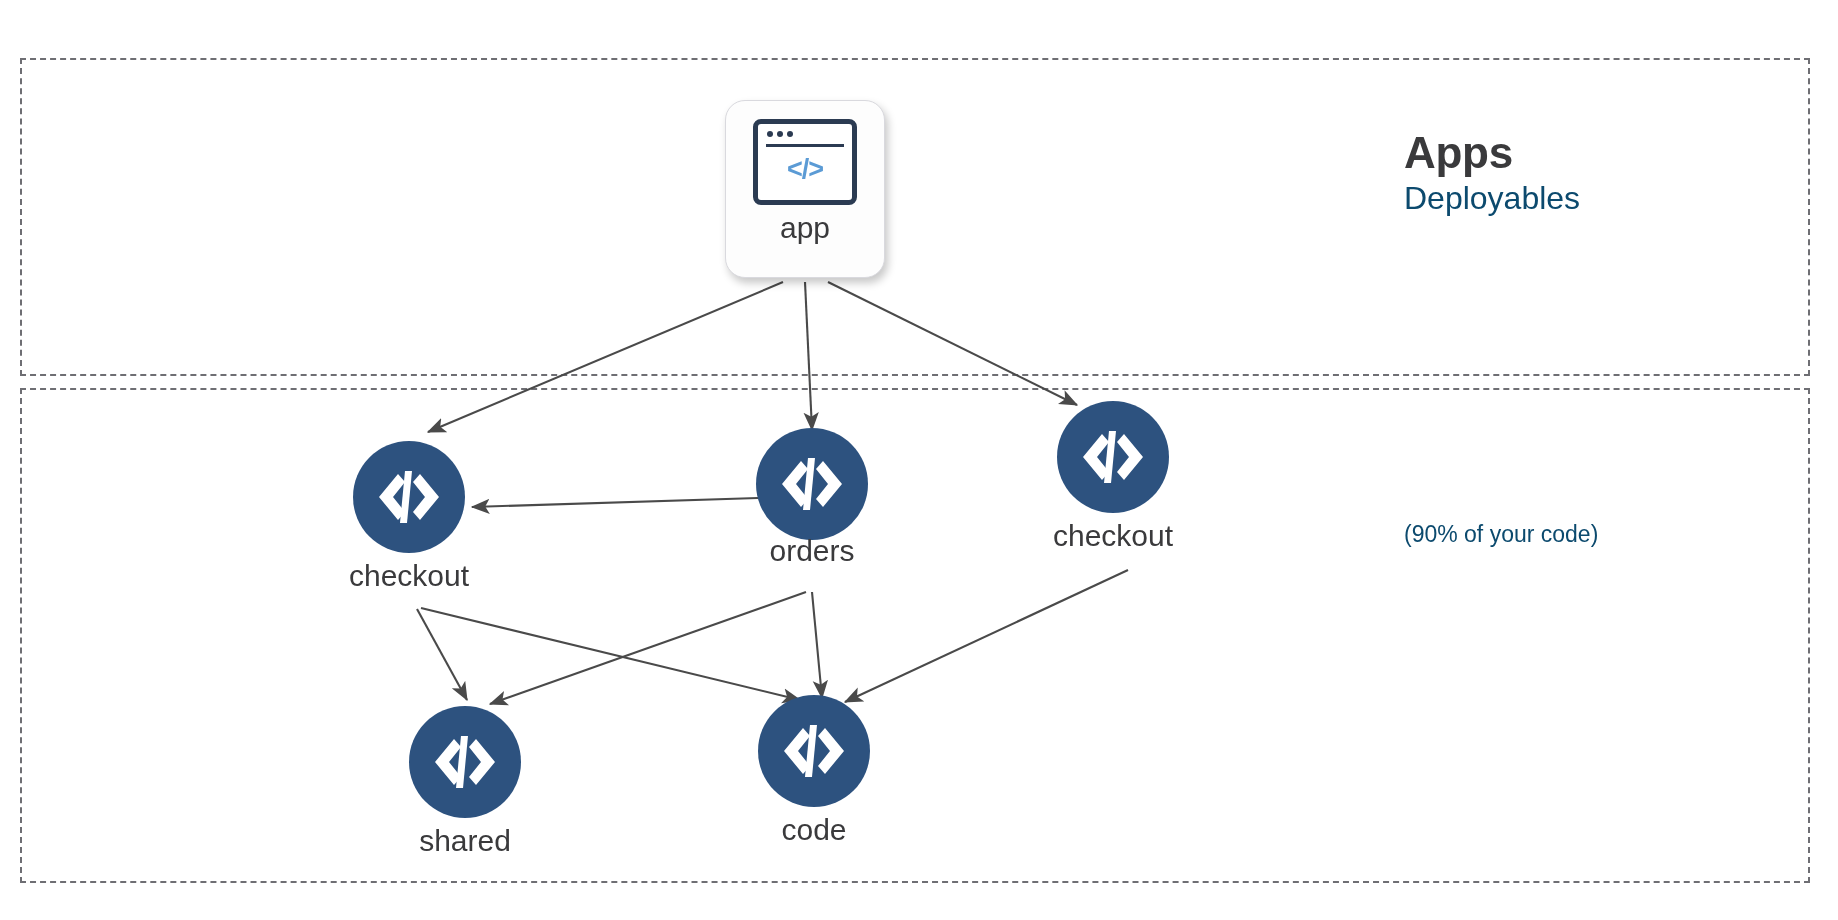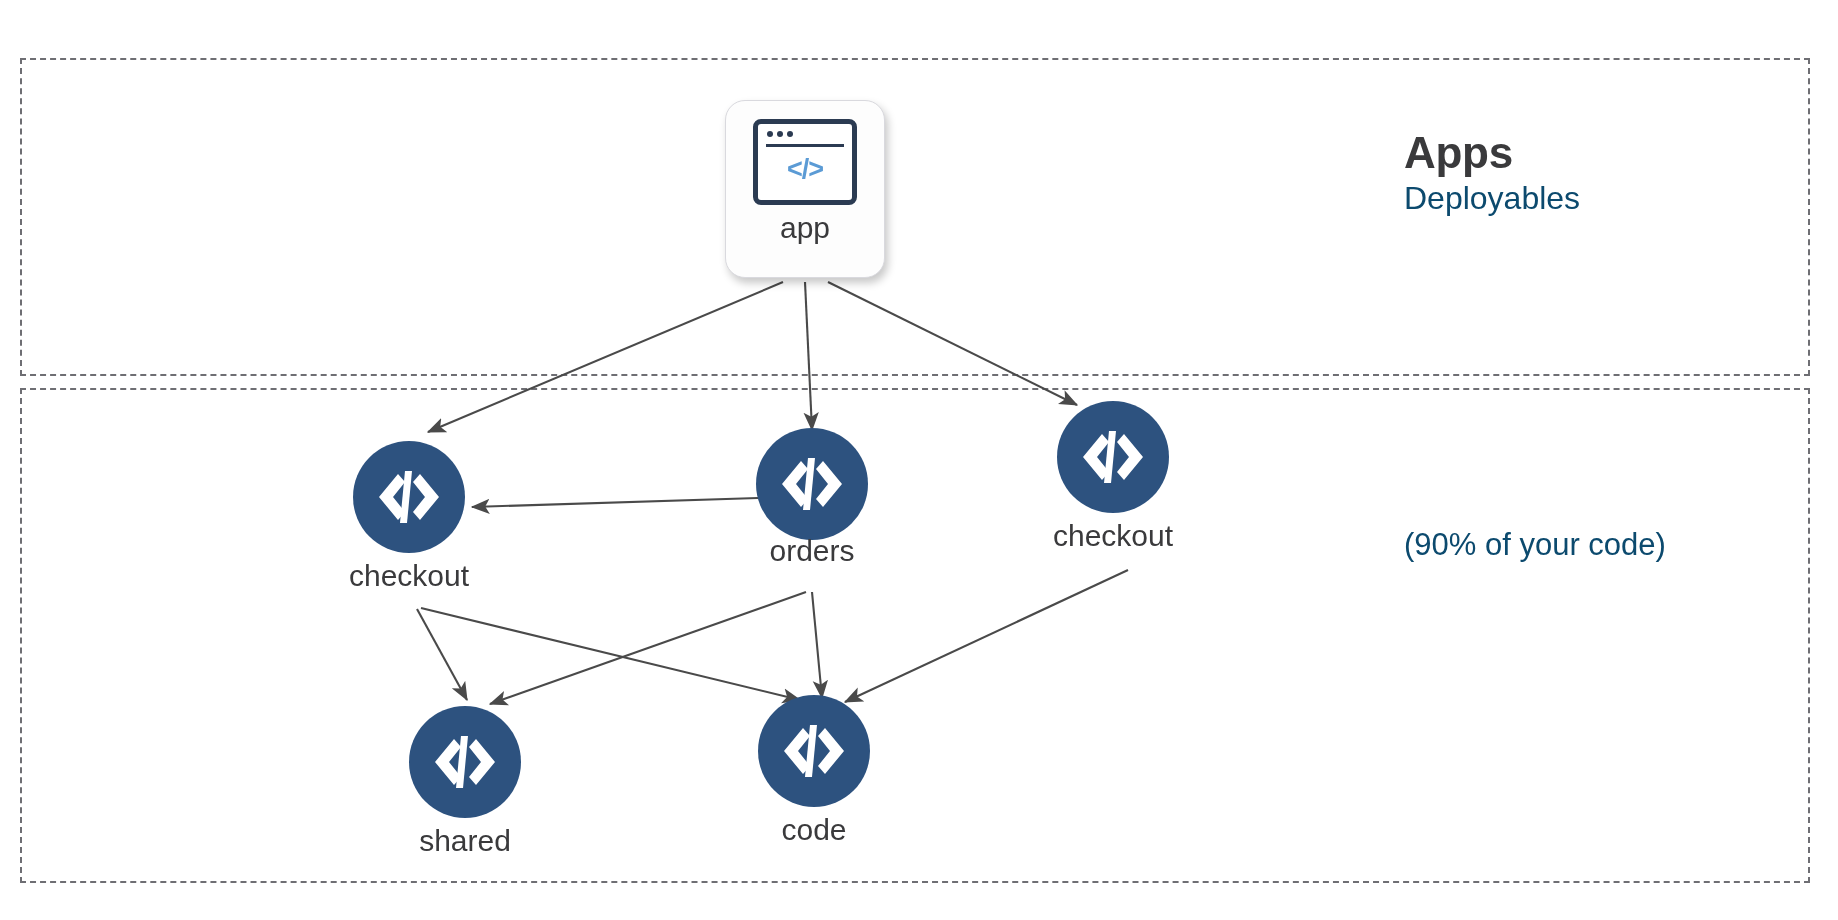--- a/index.html
+++ b/index.html
@@ -55,22 +55,22 @@
     color: #3a3a3c;
   }
   .zone-caption .zc-sub {
     font-size: 32px;
     font-weight: 400;
     display: block;
     color: #0c4a6e;
     margin-top: 4px;
   }
   .zone-caption.small-sub .zc-sub {
-    font-size: 31px;
-    margin-top: 6px;
+    font-size: 23px;
+    margin-top: 0;
   }
   #caption-apps { left: 1404px; top: 128px; }
   #caption-libs { left: 1404px; top: 522px; }
 
   
   #edges {
     position: absolute;
     left: 0;
     top: 0;
     width: 1838px;

